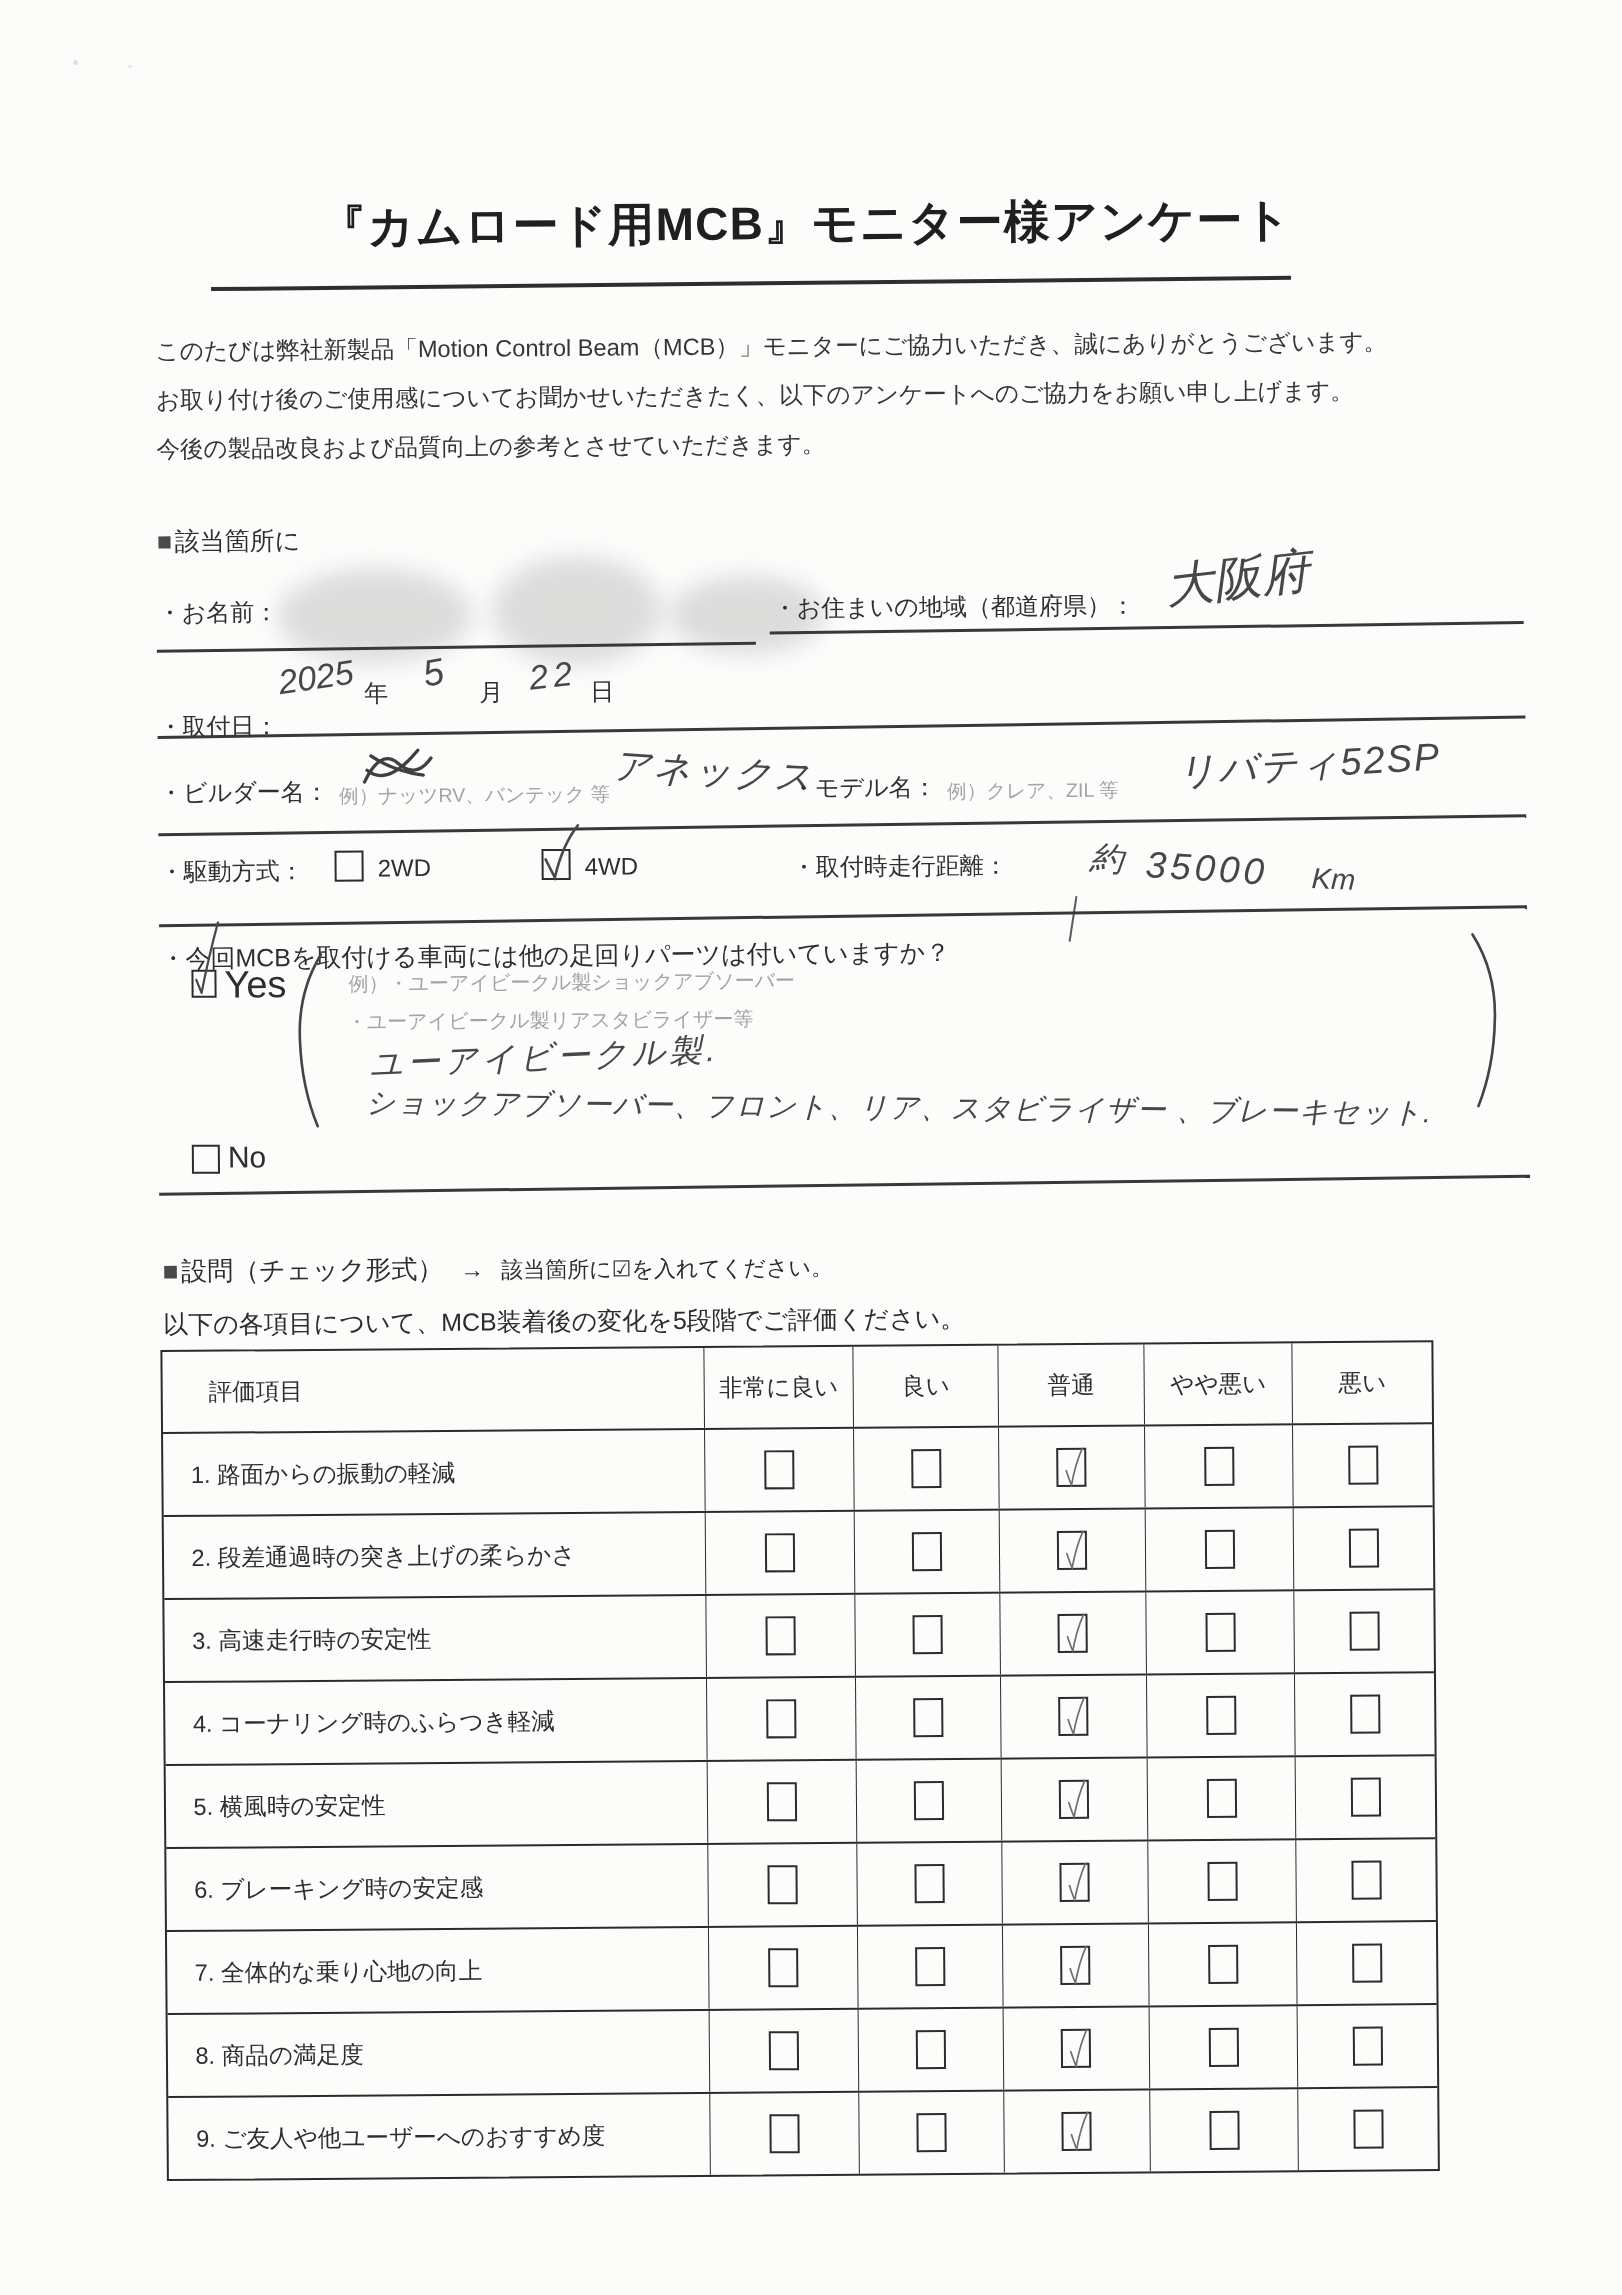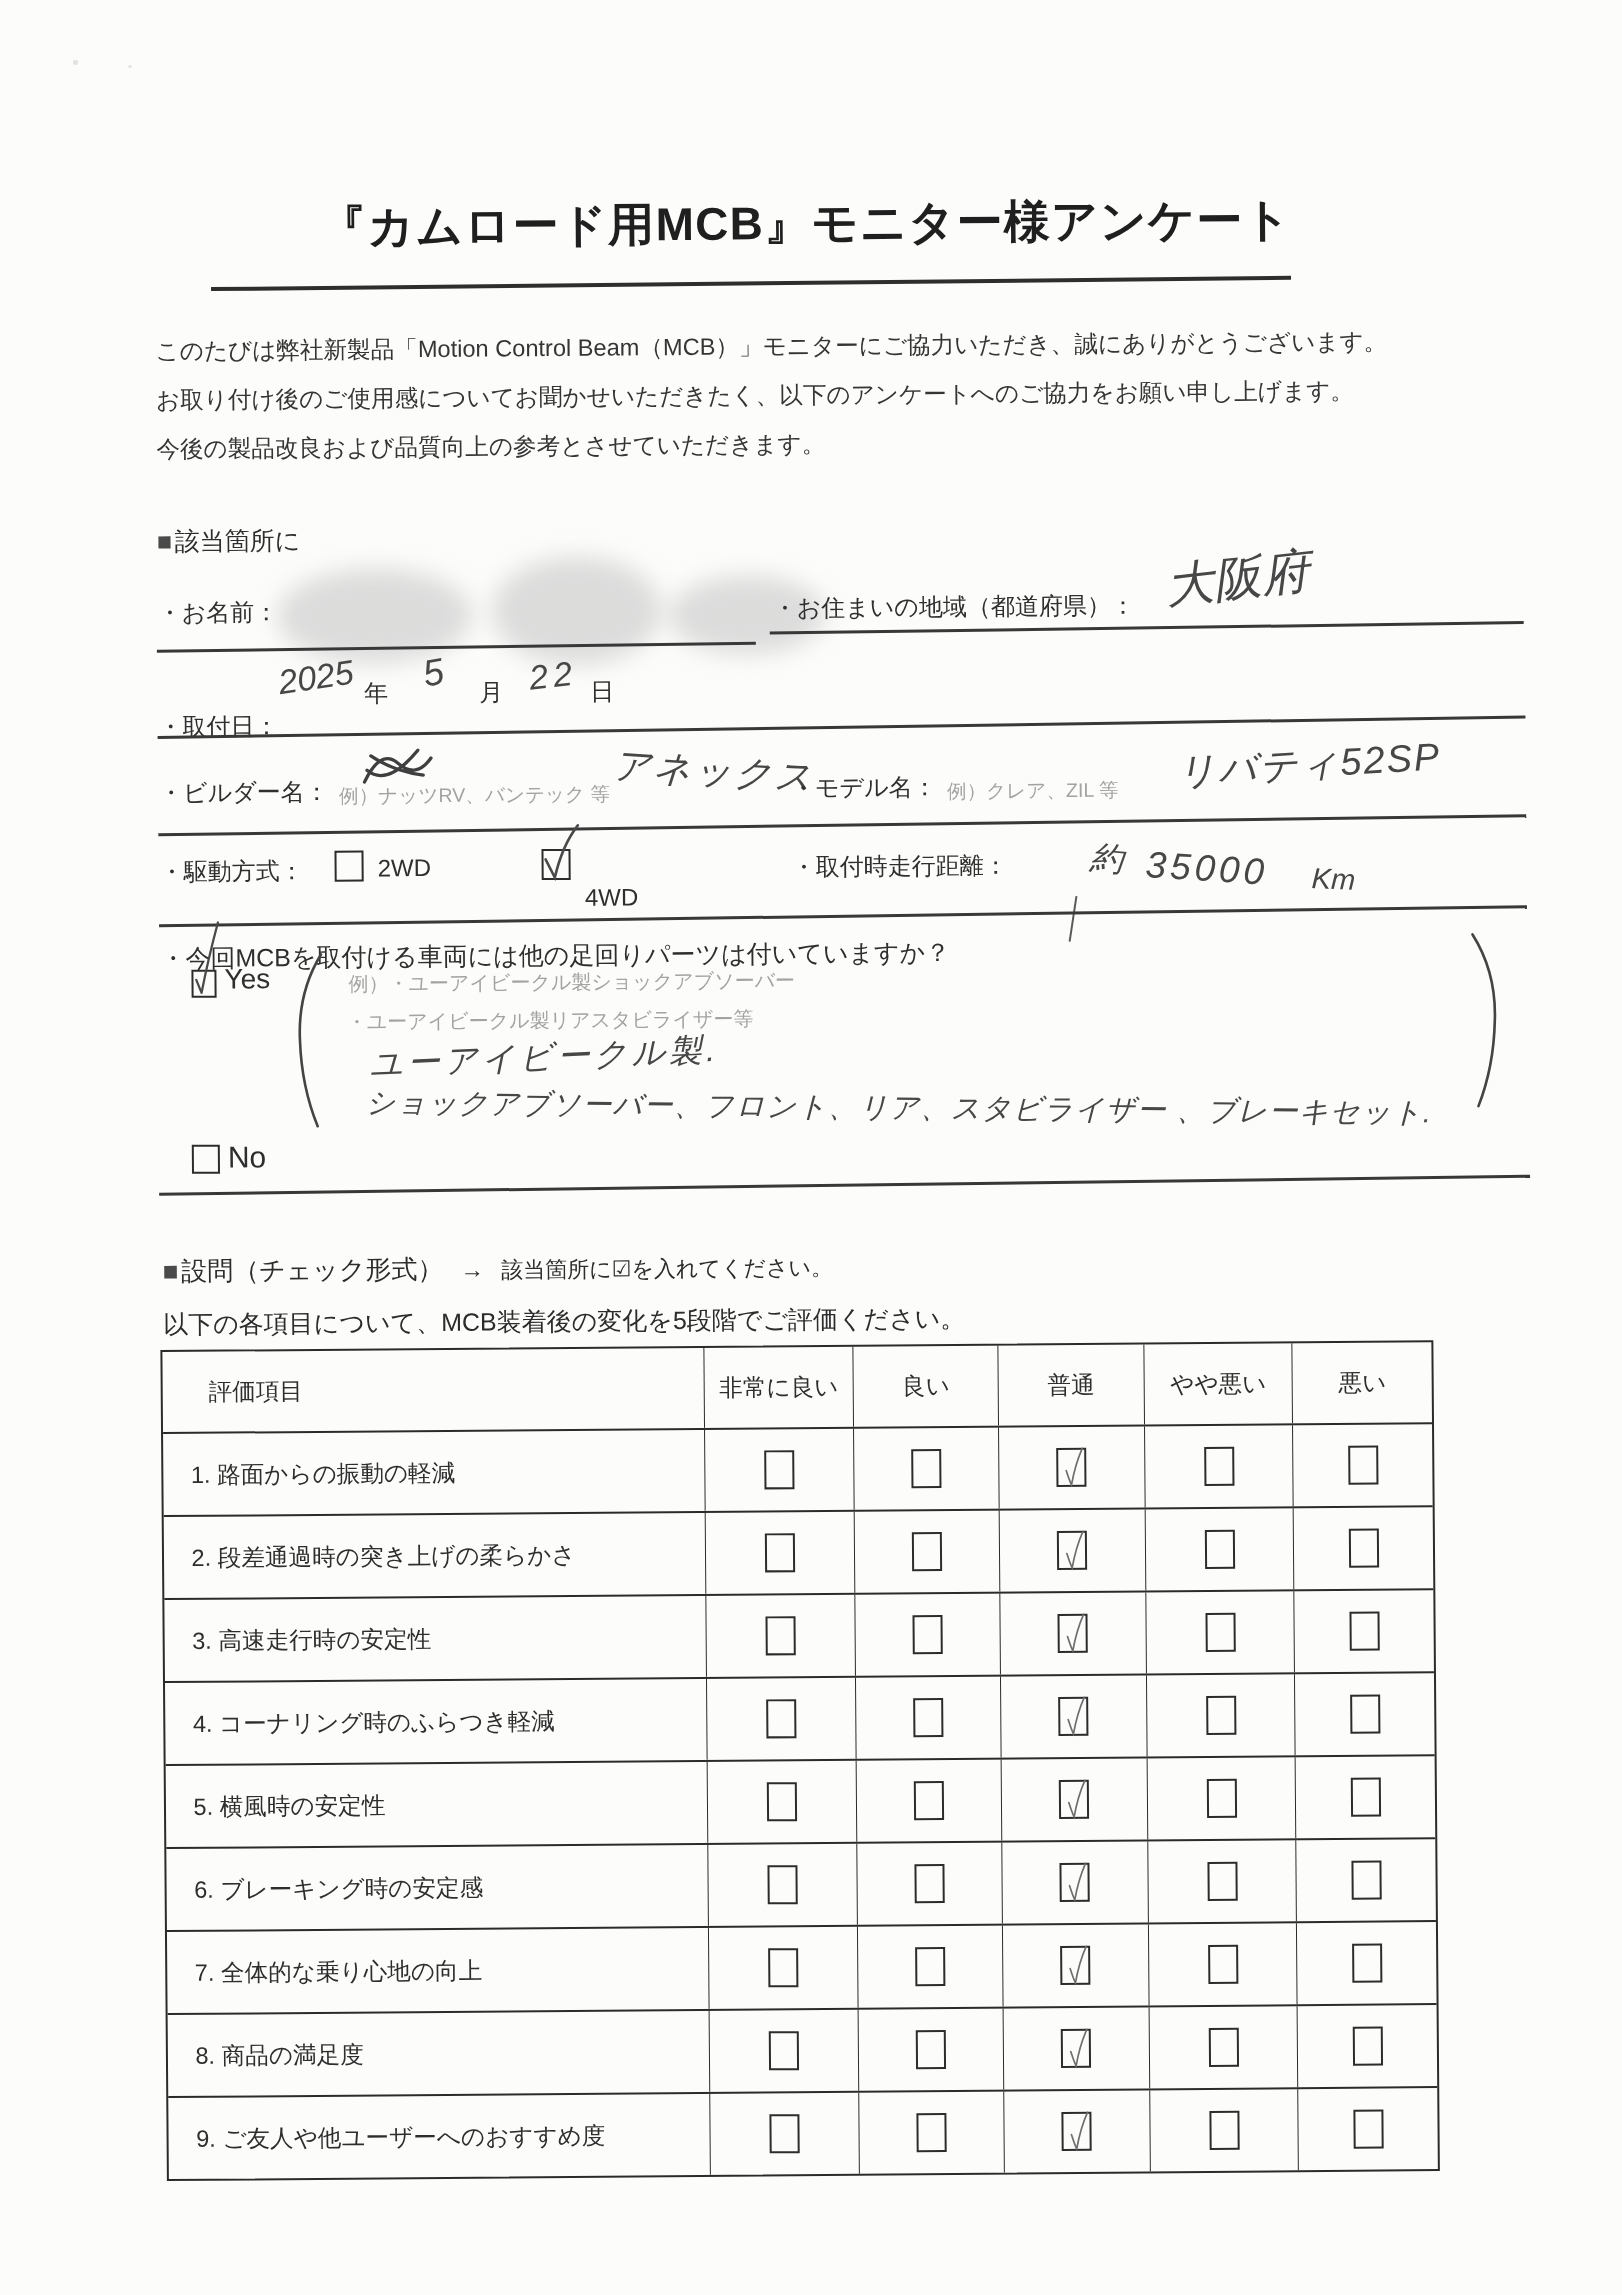--- a/index.html
+++ b/index.html
@@ -90,35 +90,35 @@
     <div class="abs hand" style="left:1178px;top:743px;font-size:38px;transform:rotate(-3deg);letter-spacing:2px;">リバティ52SP</div>
     <div class="rule" style="left:159px;top:824px;width:1368px;transform:rotate(-0.35deg);"></div>
 
     <div class="abs label" style="left:160px;top:851px;">・駆動方式：</div>
     <span class="abs cbox" style="left:335px;top:847px;width:29px;height:31px;"></span>
     <div class="abs label" style="left:378px;top:851px;">2WD</div>
     <span class="abs cbox" style="left:542px;top:847px;width:29px;height:31px;"></span>
     <svg class="abs" style="left:538px;top:817px;overflow:visible;" width="46" height="65" viewBox="0 0 70 100">
       <path d="M12 62 L26 90 Q38 40 62 10" stroke="#4a4a4a" stroke-width="4" fill="none" stroke-linecap="round"></path>
     </svg>
-    <div class="abs label" style="left:585px;top:882px;">4WD</div>
+    <div class="abs label" style="left:585px;top:851px;">4WD</div>
     <div class="abs label" style="left:792px;top:851px;">・取付時走行距離：</div>
     <div class="abs hand" style="left:1091px;top:839px;font-size:33px;transform:rotate(6deg);">約</div>
     <div class="abs hand" style="left:1146px;top:851px;font-size:37px;transform:rotate(4deg);letter-spacing:3.9px;">35000</div>
     <div class="abs hand" style="left:1312px;top:867px;font-size:29px;transform:rotate(3deg);">Km</div>
     <div class="abs" style="left:1072px;top:898px;width:2px;height:46px;background:#5a5a5a;transform:rotate(9deg);"></div>
     <div class="rule" style="left:159px;top:915px;width:1368px;transform:rotate(-0.35deg);"></div>
 
     <div class="abs" style="left:160px;top:937px;font-size:25px;color:#2e2e2e;">・今回MCBを取付ける車両には他の足回りパーツは付いていますか？</div>
 
     <span class="abs cbox" style="left:191px;top:965px;width:25px;height:27.5px;"></span>
     <svg class="abs" style="left:188px;top:915px;overflow:visible;" width="39" height="85" viewBox="0 0 60 130">
       <path d="M12 92 L20 112 M46 4 Q30 62 20 112" stroke="#4a4a4a" stroke-width="3.5" fill="none" stroke-linecap="round"></path>
     </svg>
-    <div class="abs" style="left:224px;top:959px;font-size:28px;color:#2e2e2e;">Yes</div>
+    <div class="abs" style="left:224px;top:959px;font-size:38px;color:#2e2e2e;">Yes</div>
 
     <svg class="abs paren" style="left:293px;top:948px;" width="33" height="177" viewBox="0 0 50 270">
       <path d="M42 4 Q6 62 9 135 Q11 206 35 266" stroke="#444" stroke-width="4" fill="none" stroke-linecap="round"></path>
     </svg>
     <svg class="abs paren" style="left:1467px;top:937px;" width="33" height="177" viewBox="0 0 50 270">
       <path d="M8 4 Q44 62 41 135 Q39 206 15 266" stroke="#444" stroke-width="4" fill="none" stroke-linecap="round"></path>
     </svg>
 
     <div class="abs" style="left:348px;top:967px;font-size:20px;color:#a3a3a3;">例）・ユーアイビークル製ショックアブソーバー</div>
     <div class="abs" style="left:346px;top:1005px;font-size:20px;color:#a3a3a3;">・ユーアイビークル製リアスタビライザー等</div>

